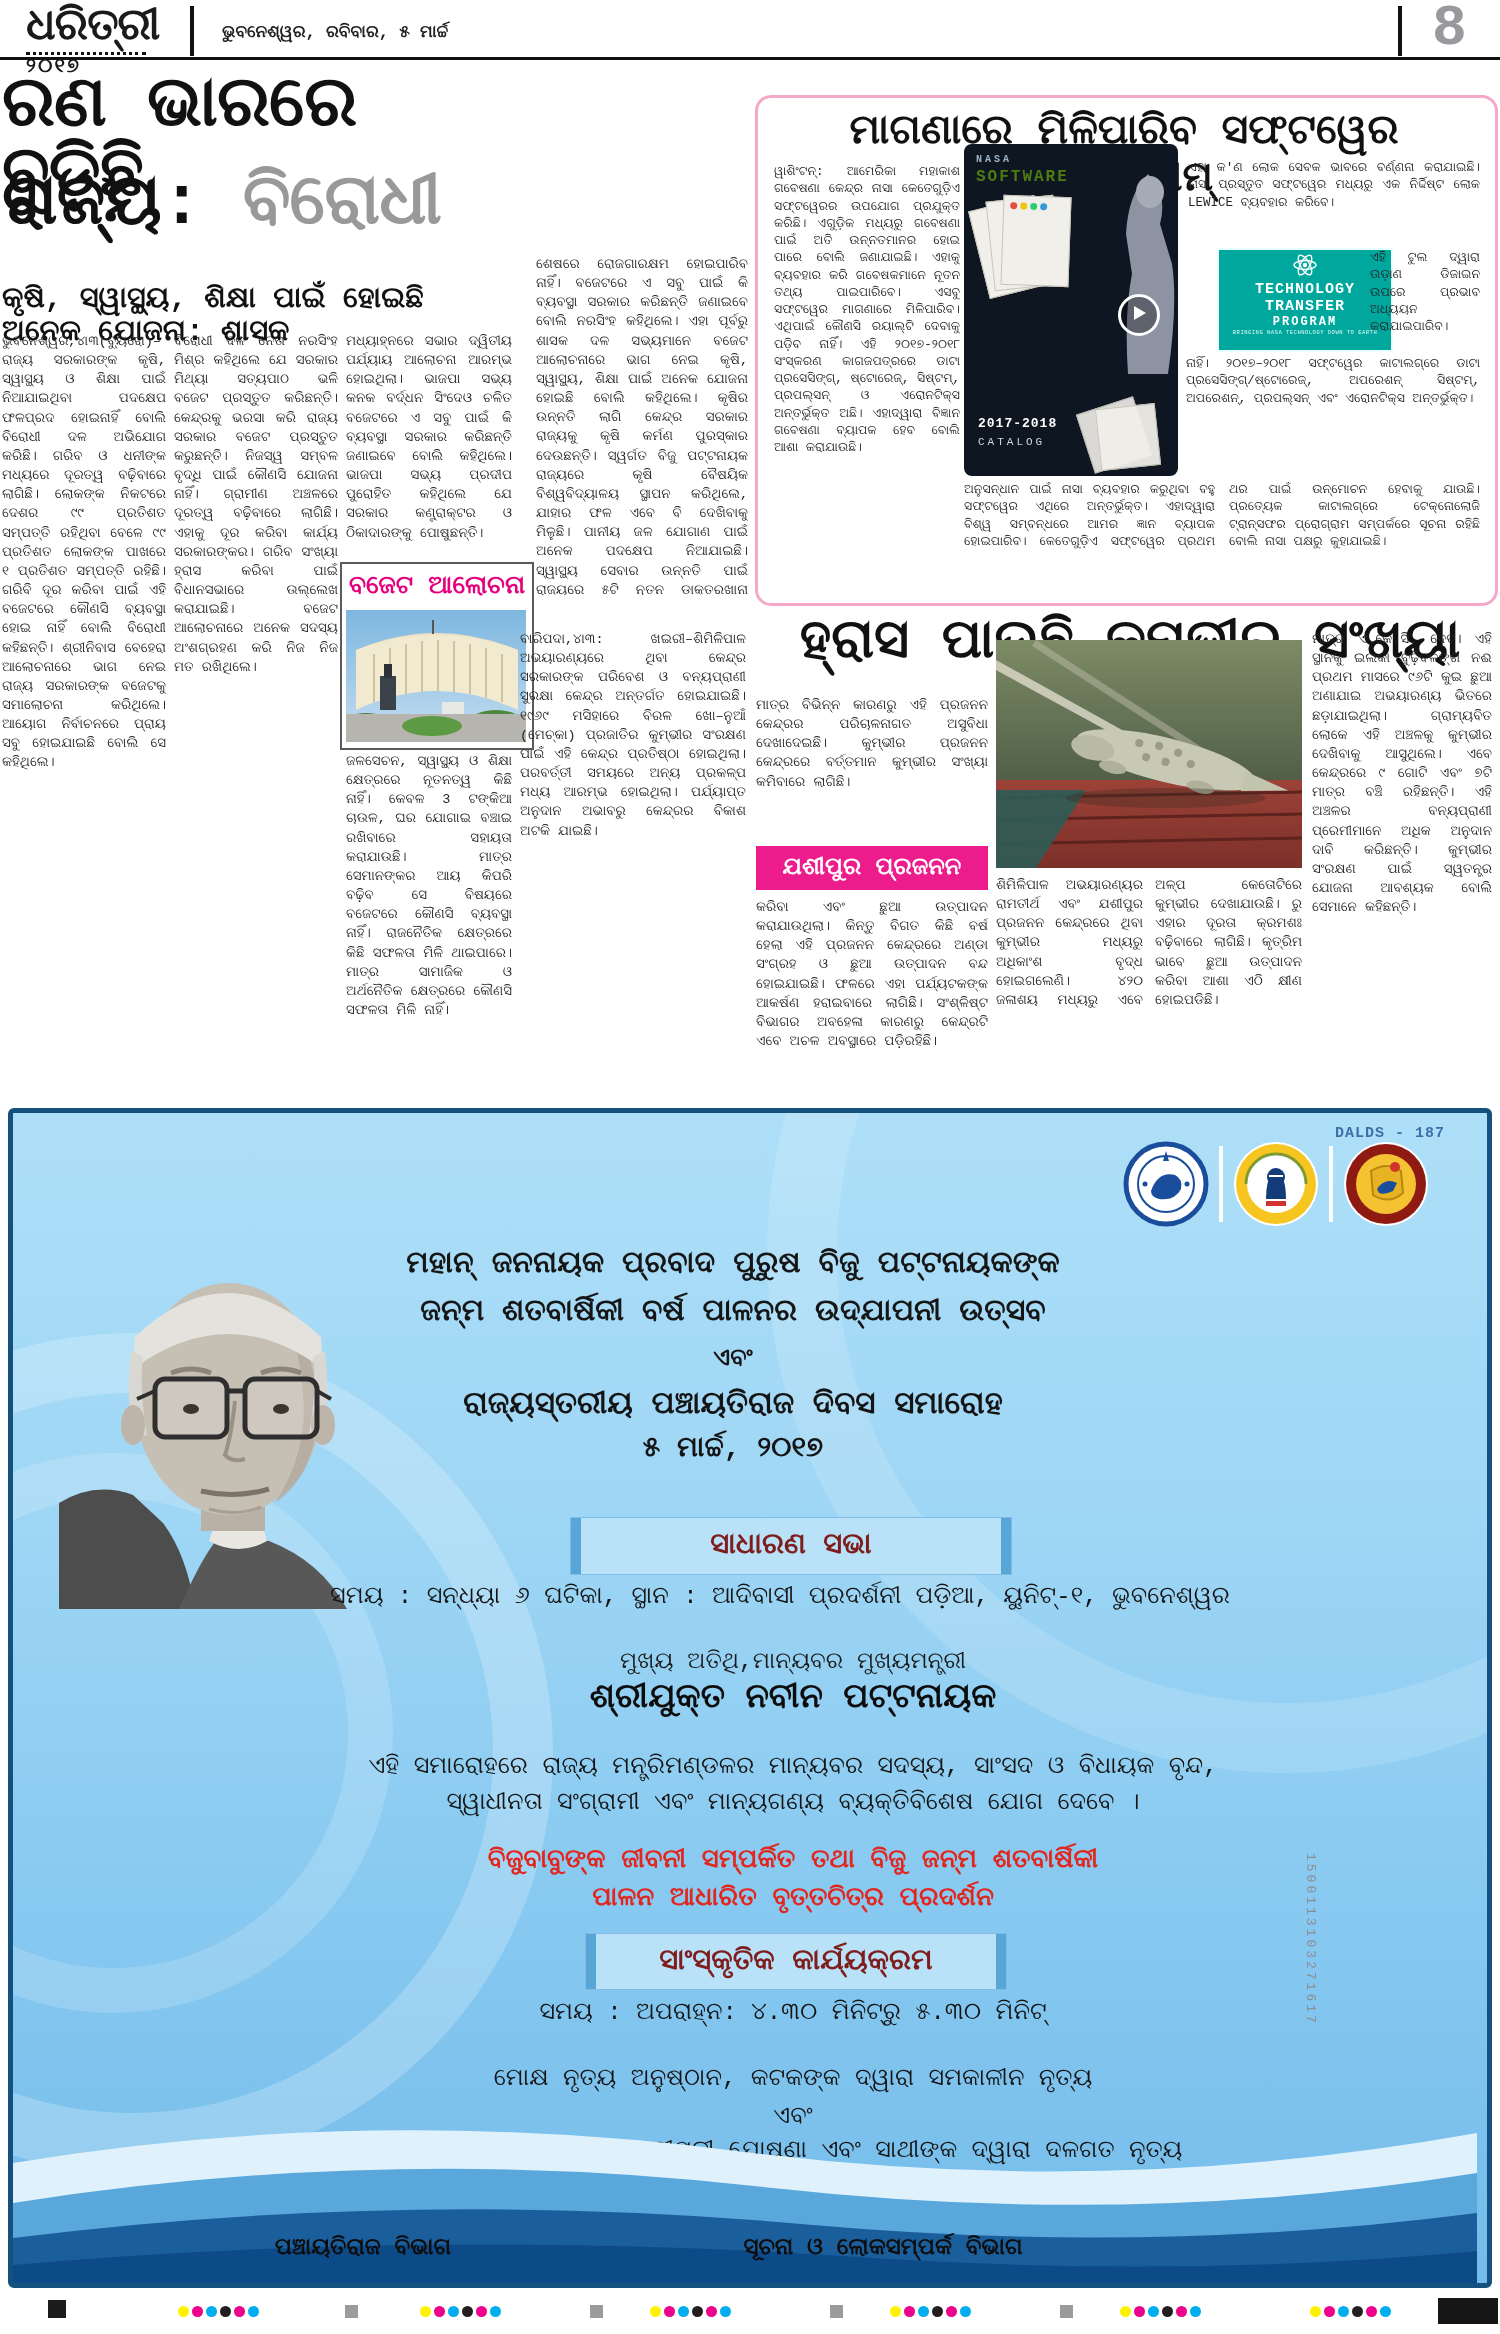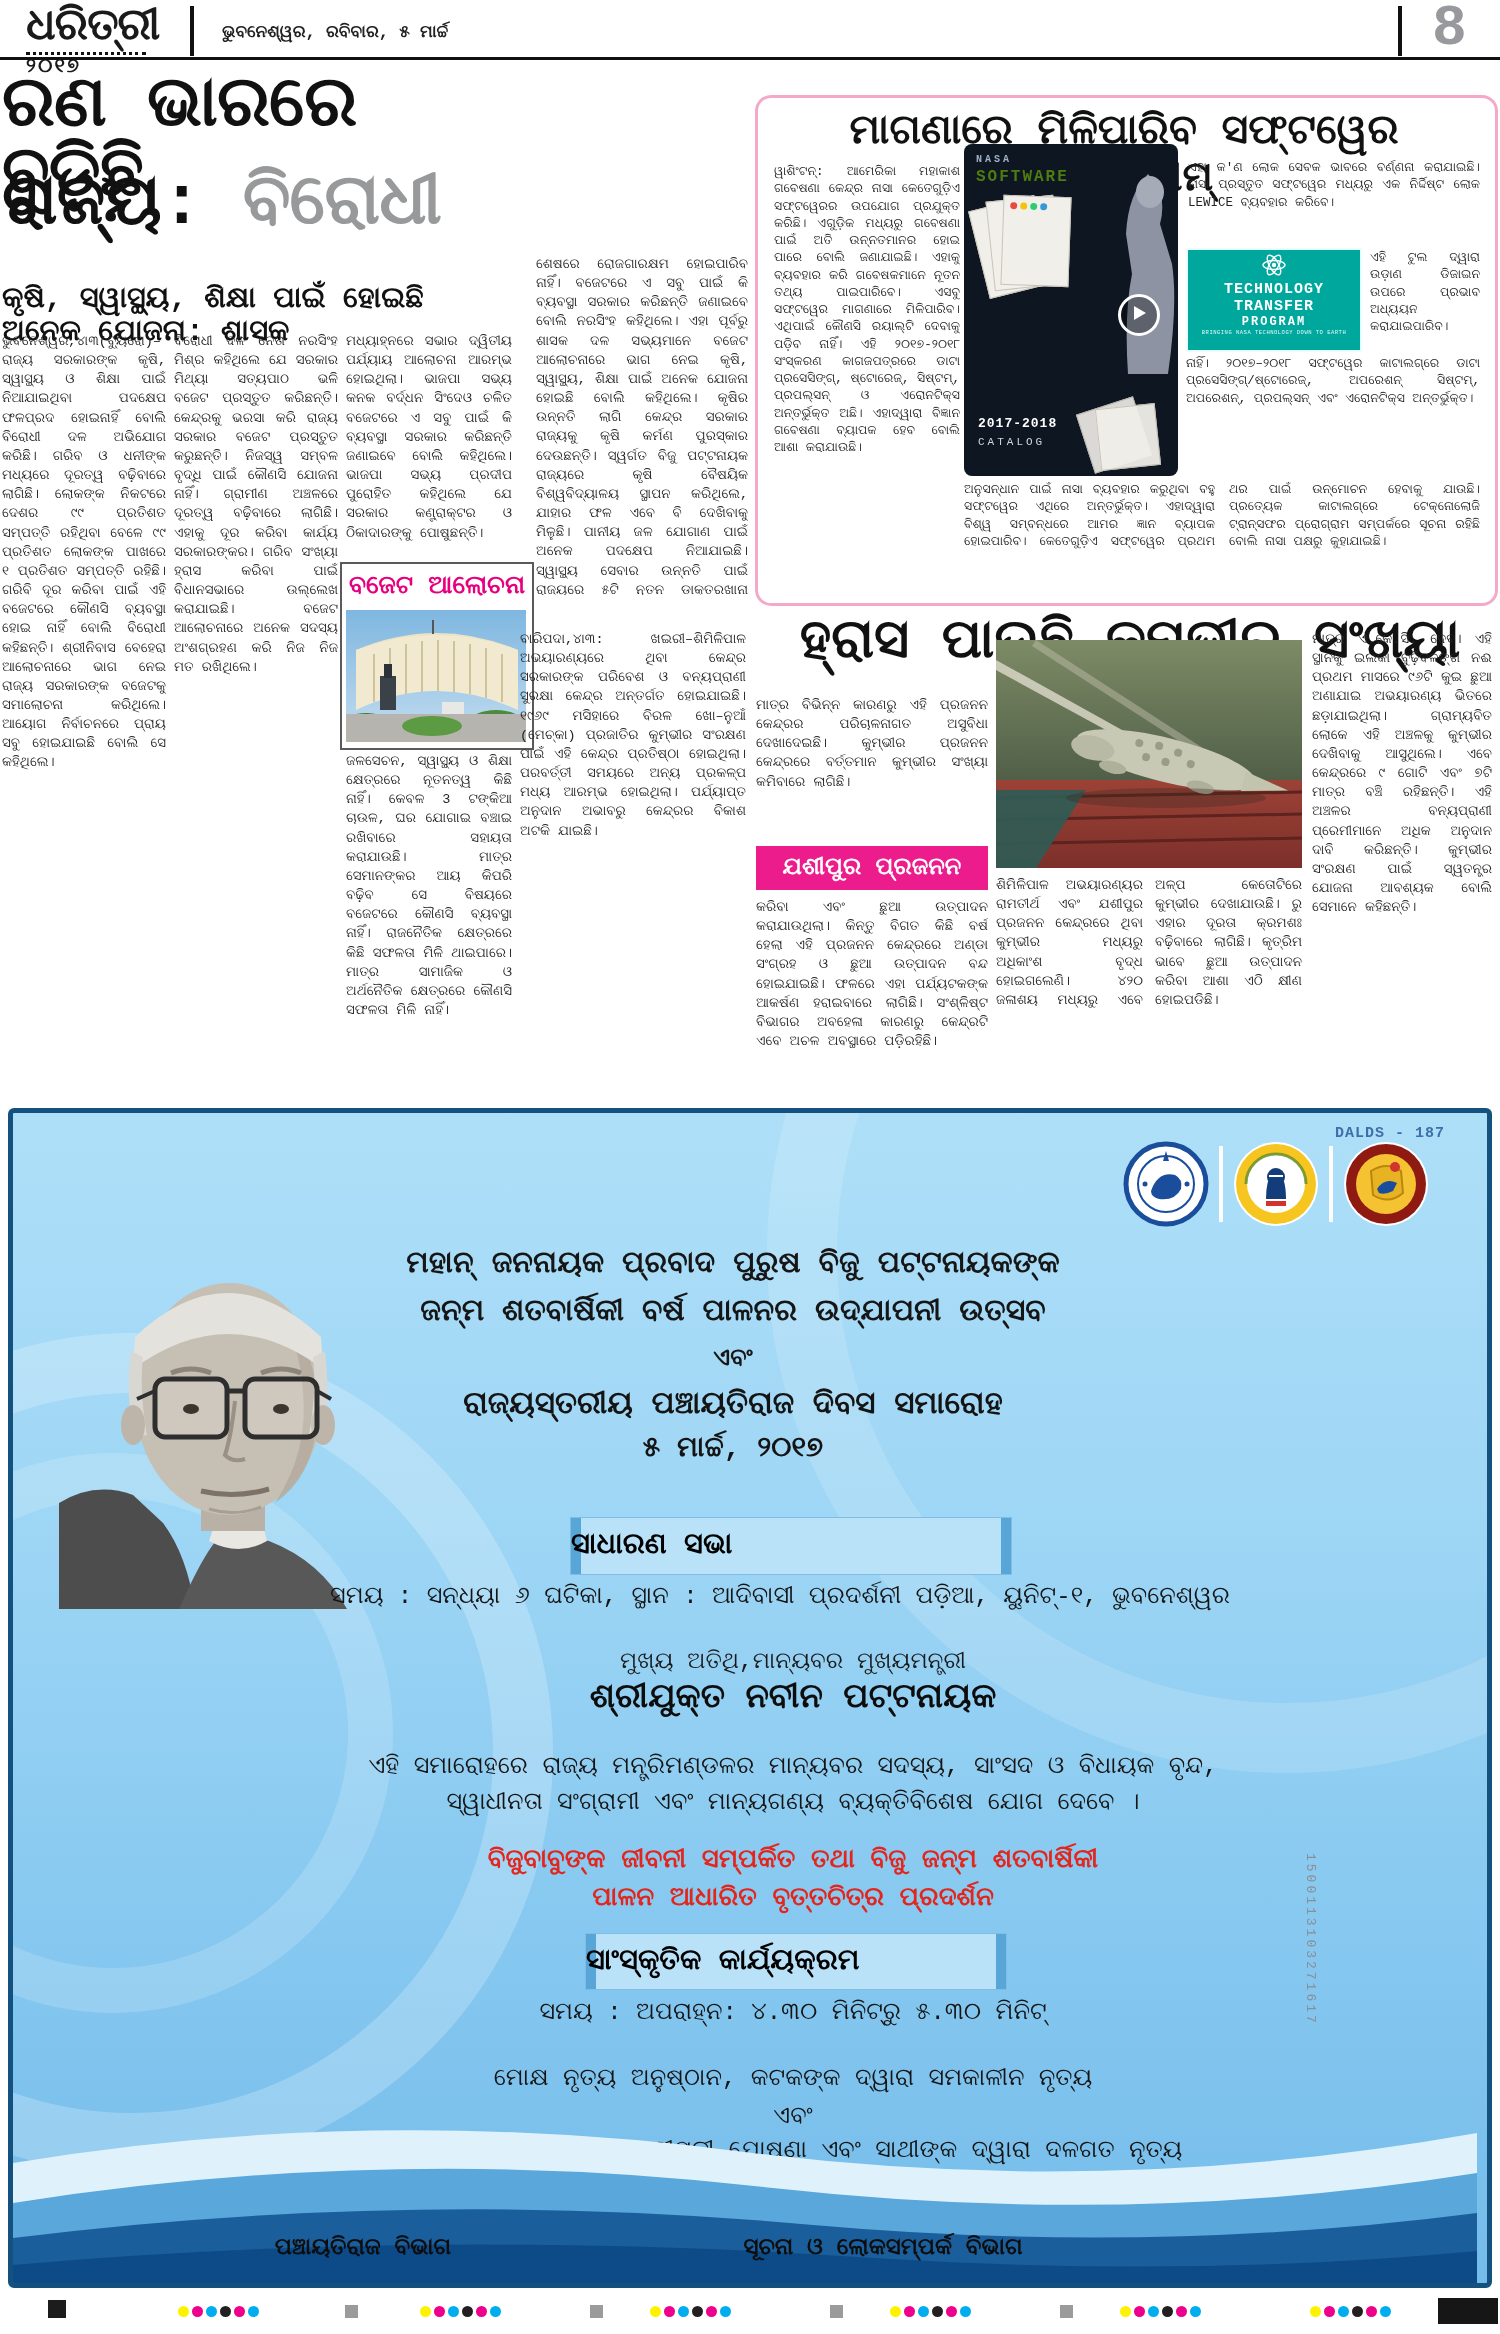--- a/index.html
+++ b/index.html
@@ -26,39 +26,39 @@
   .budget-label{font-size:25px;font-weight:800;color:#e6007e;text-align:center;padding-top:8px;}
   
   .soft-box{border:3px solid #f5a8c8;border-radius:16px;background:#fff;}
   .soft-h{font-size:41px;font-weight:800;color:#111;}
   .nasa{background:#0e1622;border-radius:8px;overflow:hidden;}
   .nasa .lbl-nasa{color:#9fb3c8;font-size:10px;letter-spacing:3px;font-weight:700;}
   .nasa .lbl-soft{color:#4d7c0f;font-size:16px;letter-spacing:2px;font-weight:700;}
   .nasa .pg{position:absolute;background:#f1efe9;border:1px solid #c8c4ba;width:66px;height:88px;}
   .nasa .yrs{color:#fff;font-size:13px;font-weight:700;letter-spacing:1px;}
   .nasa .cat{color:#cdd7e2;font-size:11px;letter-spacing:3px;}
-  .teal{background:#00a79d;border:2px solid #e8fffd;color:#fff;text-align:center;}
+  .teal{background:#00a79d;border:2px solid #e8fffd;color:#fff;text-align:center;margin-left:31px;}
   .teal .t1{font-size:15px;font-weight:700;letter-spacing:1px;}
   .teal .t3{font-size:12px;font-weight:700;letter-spacing:2px;}
   .teal .tag{font-size:5.5px;letter-spacing:.5px;color:#dffaf7;}
   .play{width:36px;height:36px;border:3px solid #fff;border-radius:50%;background:rgba(10,10,10,.35);}
   .play:after{content:"";position:absolute;left:13px;top:9px;border-left:12px solid #fff;border-top:7px solid transparent;border-bottom:7px solid transparent;}
   
   .croc-h{font-size:54px;font-weight:800;color:#111;}
   .croc-label{background:#ec1c8d;color:#fff;font-size:24px;font-weight:800;text-align:center;line-height:44px;}
   
   .ad{border:5px solid #15517e;border-radius:6px;
       background:linear-gradient(180deg,#aedff8 0%,#9ed6f5 35%,#86c8f0 70%,#74bcea 100%);overflow:hidden;}
   .ring{position:absolute;border-radius:50%;border-style:solid;border-color:rgba(255,255,255,.22);}
   .ad-t1{font-size:30px;font-weight:600;color:#161616;}
   .ad-and{font-size:24px;font-weight:600;color:#161616;}
   .ad-t3{font-size:31px;font-weight:700;color:#141414;}
   .ad-date{font-size:28px;font-weight:700;color:#141414;}
   .sec-box{background:#b9e2f8;border:1px solid #7fbde4;box-shadow:inset 10px 0 0 #58a5d8, inset -10px 0 0 #58a5d8;
-           font-size:29px;font-weight:800;color:#000000;}
+           text-align:center;font-size:29px;font-weight:800;color:#7f1d1d;}
   .ad-detail{font-size:24px;color:#141414;}
   .ad-detail-sm{font-size:23px;color:#1a1a1a;}
   .ad-name{font-size:34px;font-weight:800;color:#0d0d0d;}
   .ad-red{font-size:26px;font-weight:800;color:#e3261d;}
   .ad-appeal{font-size:24px;font-weight:800;color:#101010;}
   .ad-dept{font-size:23px;font-weight:800;color:#0d0d0d;}
   .ad-code{font-size:15px;font-weight:700;color:#3e6fa8;letter-spacing:1px;}
   .side-code{color:#8a8f94;font-size:13px;letter-spacing:3px;transform:rotate(90deg);transform-origin:left top;white-space:nowrap;}
   .logo-sep{width:4px;background:#fdfdfd;}
   

